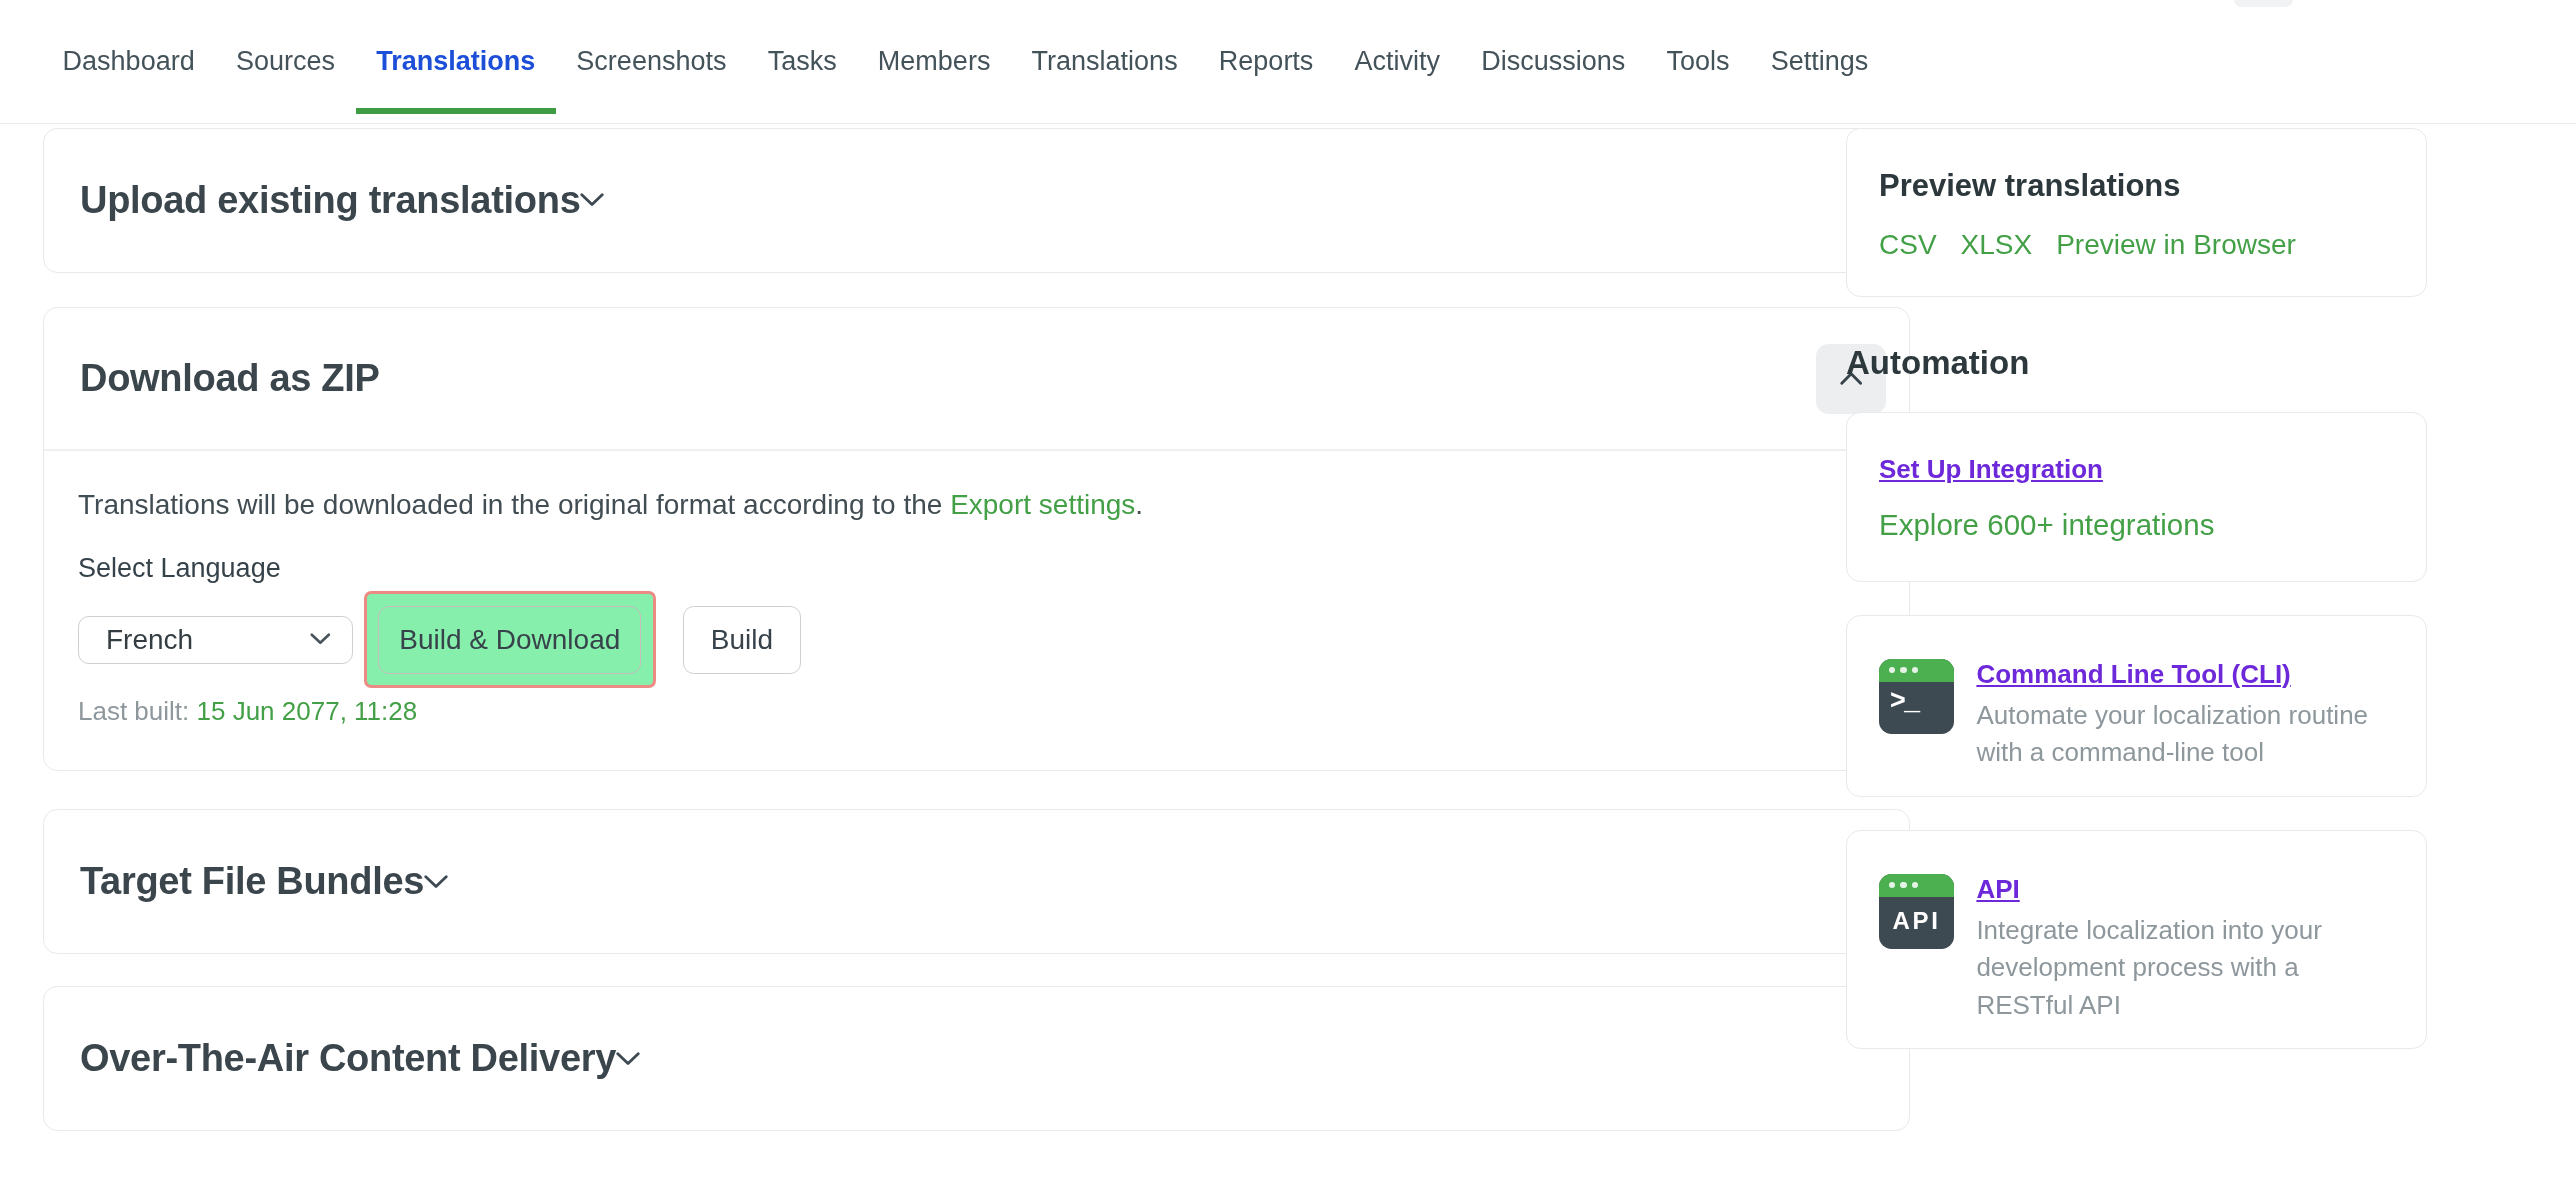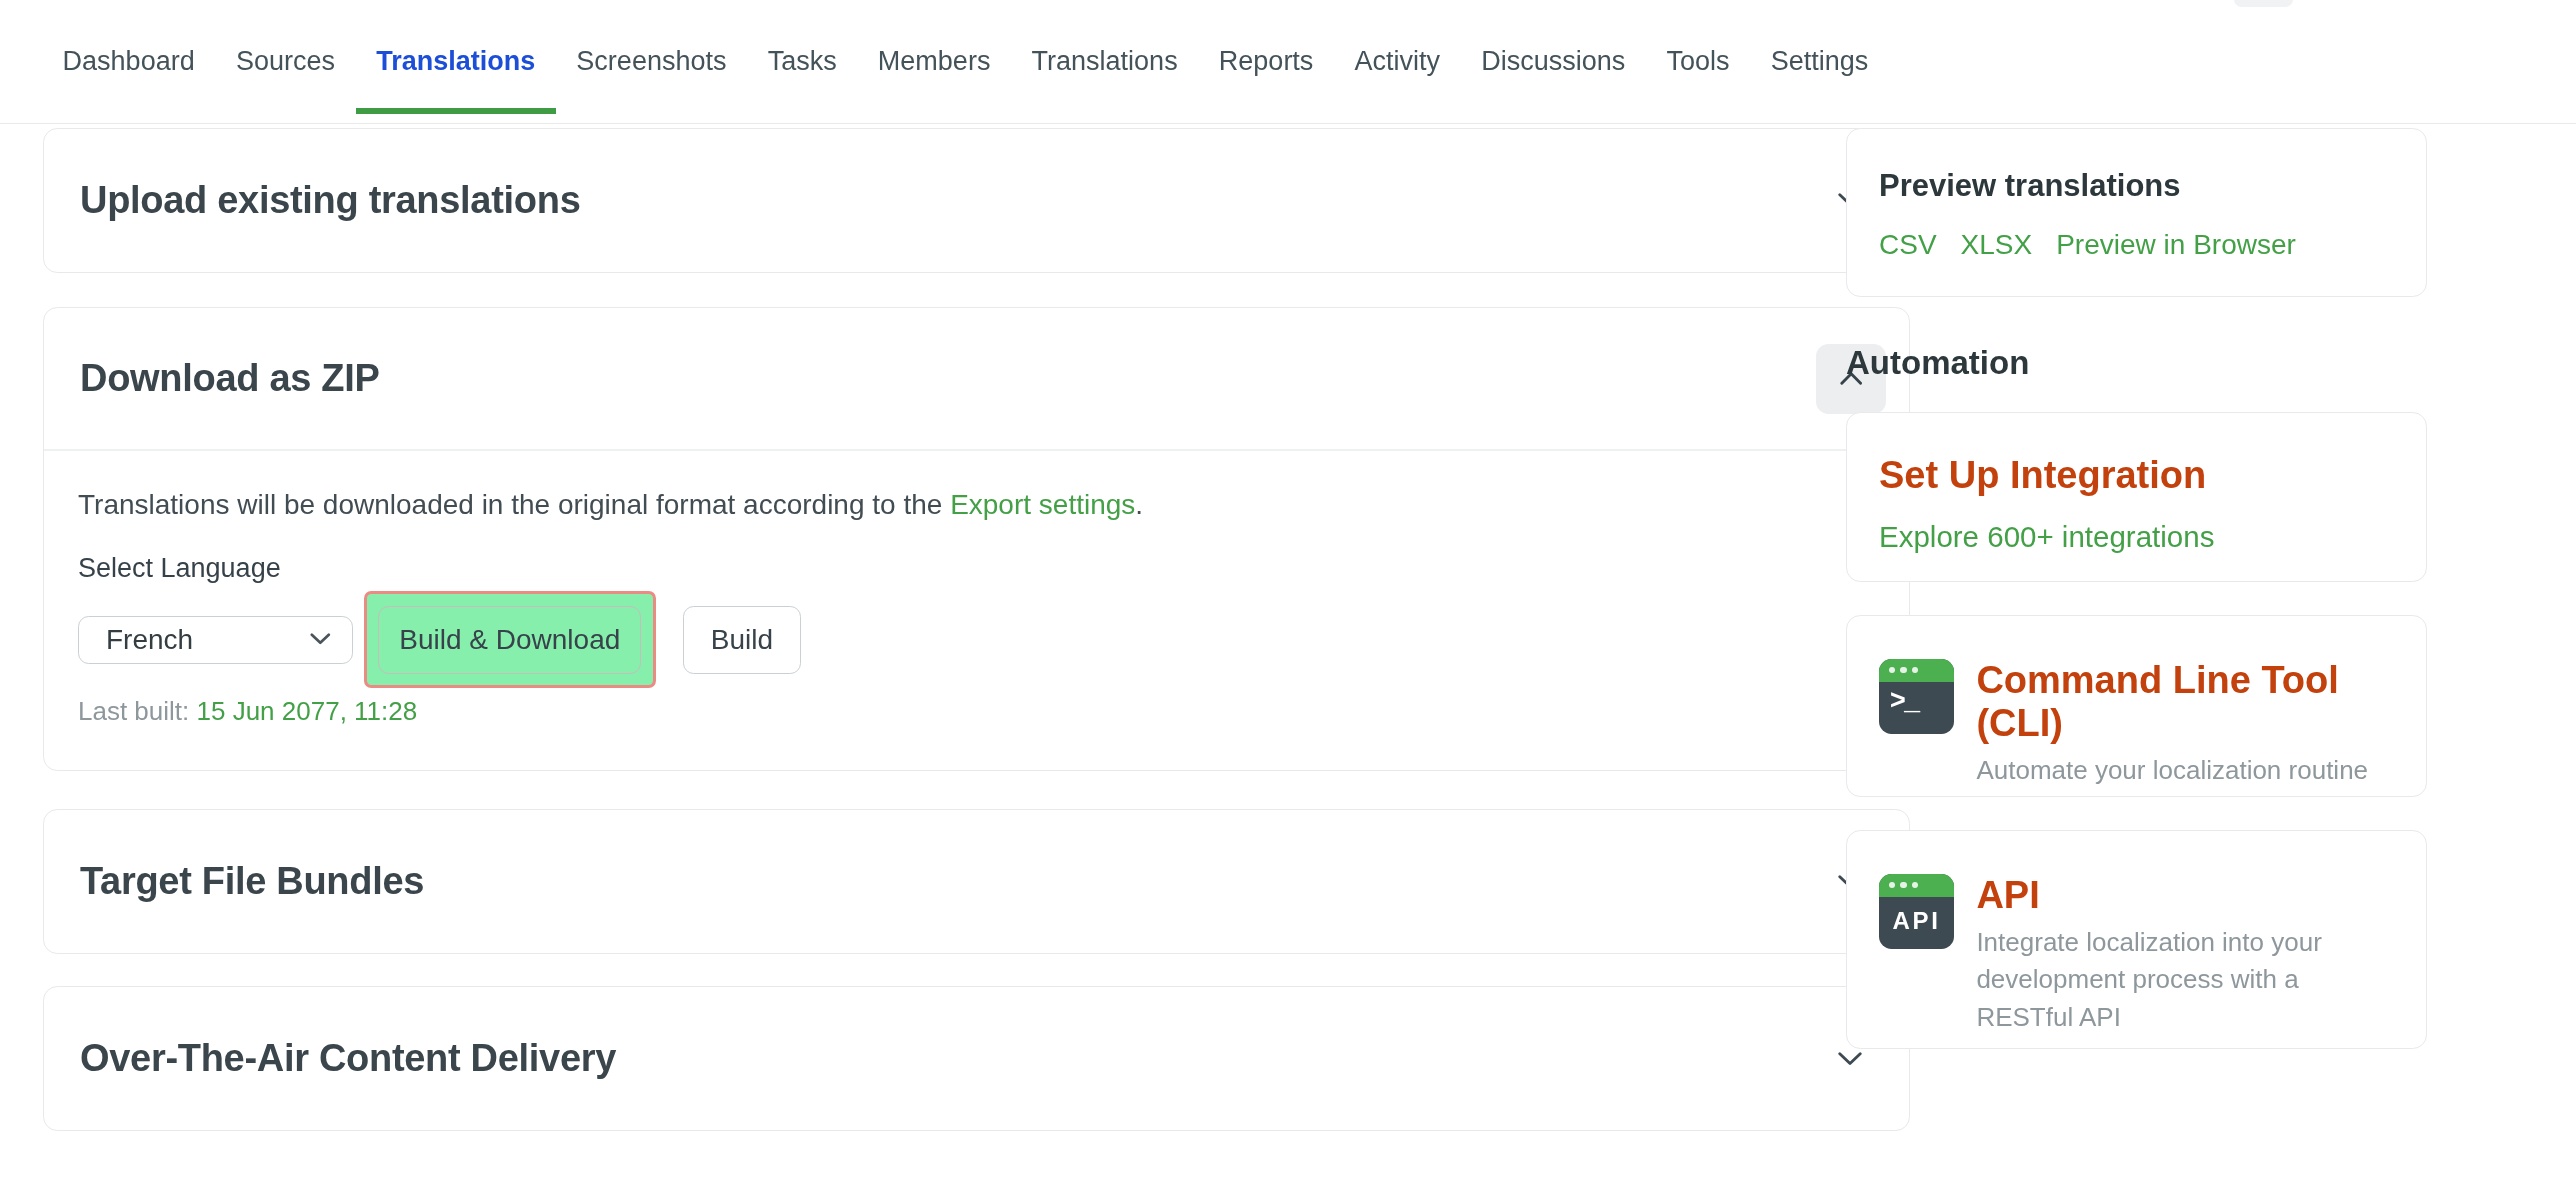--- a/index.html
+++ b/index.html
@@ -48,21 +48,21 @@
   .card-title {
     font-size: 38px; font-weight: 700; color: #3A454C;
     letter-spacing: -0.3px;
   }
   .chev { flex-shrink: 0; }
 
   
   .main { position: absolute; left: 43px; top: 128px; width: 1867px; }
   .collapse-card {
     height: 145px;
-    display: flex; align-items: center; justify-content: space-between;
+    display: flex; align-items: center; 
     padding: 0 47px 0 36px;
     cursor: pointer;
   }
   .mb-38 { margin-bottom: 34px; }
   .mb-42 { margin-bottom: 38px; }
   .mb-36 { margin-bottom: 32px; }
 
   .dl-header {
     height: 141px;
     display: flex; align-items: center; justify-content: space-between;
@@ -101,21 +101,21 @@
   .last-built { margin-top: 8px; font-size: 26px; color: #8D979C; }
   .last-built .value { color: #43A047; }
 
   
   .sidebar { position: absolute; left: 1846px; top: 128px; width: 581px; }
   .preview-card { height: 169px; padding: 39px 32px 0 32px; }
   .side-title { font-size: 31px; font-weight: 700; color: #2D383D; }
   .preview-links { display: flex; gap: 24px; margin-top: 25px; font-size: 28px; }
   .automation-heading { margin-top: 47px; font-size: 33px; font-weight: 700; color: #2D383D; }
   .integration-card { margin-top: 29.5px; height: 170px; padding: 41px 32px 0 32px; }
-  .promo-title { font-size: 38px; font-weight: 700; color: #c2410c; }
+  .promo-title { font-size: 26px; font-weight: 700; color: #6d28d9; text-decoration: underline; }
   .integration-link { display: inline-block; margin-top: 23px; font-size: 29.5px; }
   .promo-card { margin-top: 33px; padding: 43px 32px 0 32px; display: flex; gap: 22.4px; overflow: hidden; }
   .promo-cli { height: 182px; }
   .promo-api { height: 219px; }
   .promo-desc { margin-top: 7.2px; font-size: 26px; color: #8D979C; line-height: 1.45; max-width: 429px; }
 
   .term-icon {
     width: 75px; height: 75px; border-radius: 12.5px;
     background: #3E4A52; overflow: hidden; flex-shrink: 0;
   }

